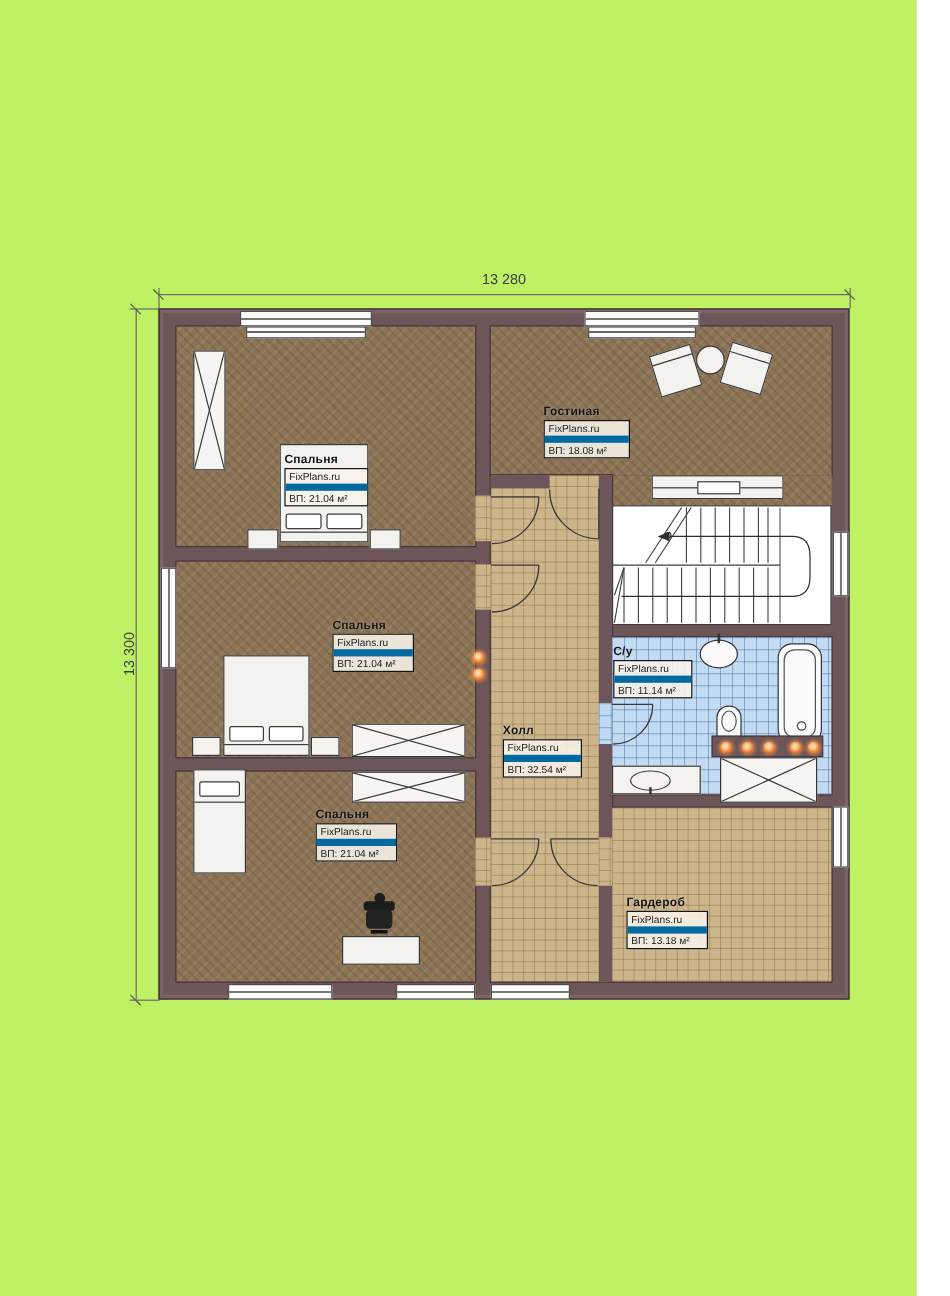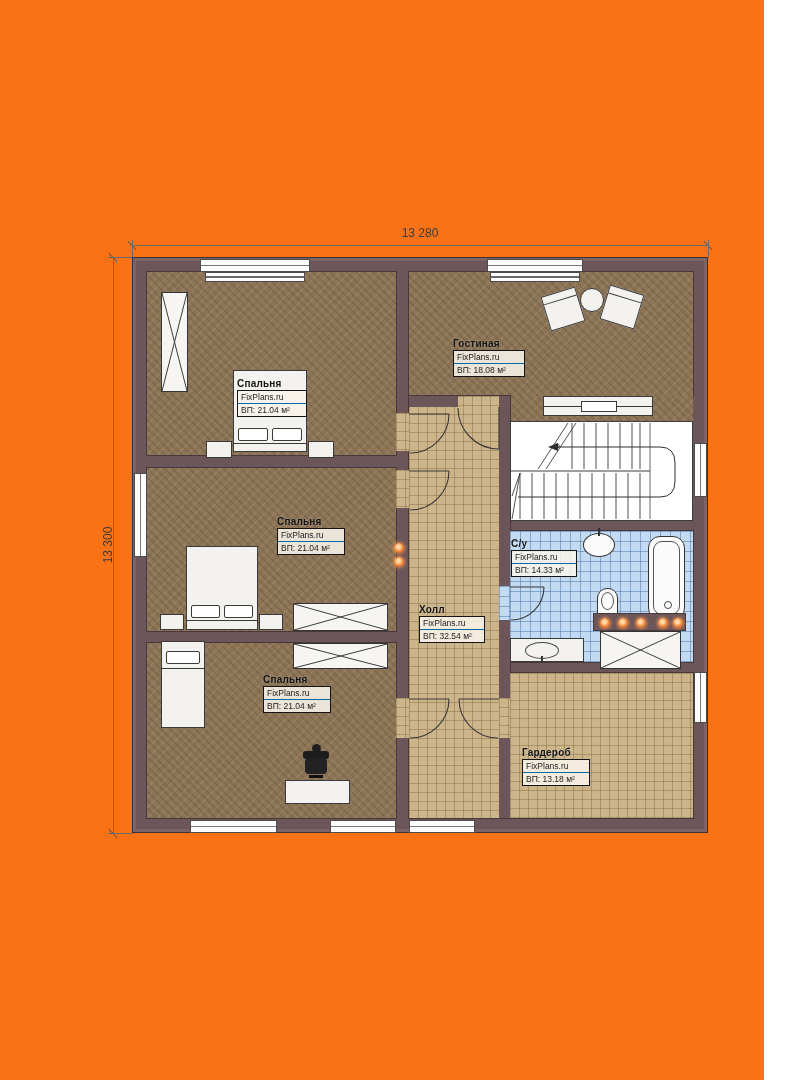--- a/index.html
+++ b/index.html
@@ -1,16 +1,16 @@
 <!DOCTYPE html>
 <html><head>
 <meta charset="utf-8">
 <style>
   html,body{margin:0;padding:0;background:#fff;}
-  .canvas{position:relative;width:764px;height:1080px;background:#f97316;overflow:hidden;
+  .canvas{position:relative;width:764px;height:1080px;background:#bef264;overflow:hidden;
           font-family:"Liberation Sans","DejaVu Sans",sans-serif;}
   
   .building{position:absolute;left:132px;top:257px;width:576px;height:576px;
             background:#6d5659;border:1px solid #3f3133;box-sizing:border-box;
             box-shadow:inset 0 0 0 3px #7b6366;}
   
   .floor{position:absolute;box-sizing:border-box;outline:1px solid #49383b;}
   .brown{background-color:#8c7457;
     background-image:
       repeating-linear-gradient(45deg, rgba(60,40,20,.14) 0 2px, rgba(0,0,0,0) 2px 6px),
@@ -52,21 +52,21 @@
   .lightstrip{position:absolute;background:#6d5659;border:1px solid #4a393c;box-sizing:border-box;}
   .dot-l{position:absolute;width:10px;height:10px;border-radius:50%;
          background:radial-gradient(circle at 45% 40%, #ffd9a8 0 20%, #f08438 55%, #b9542a 100%);
          box-shadow:0 0 3px 1px rgba(255,150,70,.8);}
   
   .rlabel{position:absolute;z-index:30;}
   .rl-title{font-size:10px;font-weight:bold;color:#141414;margin-bottom:1px;letter-spacing:.2px;
             text-shadow:0 0 2px rgba(255,255,255,.35);}
   .rl-box{border:1px solid #141414;background:rgba(248,244,235,.88);}
   .rl-row{font-size:8.5px;color:#222;padding:1px 3px;white-space:nowrap;}
-  .rl-row + .rl-row{border-top:1px solid #0369a1;}
+  .rl-row + .rl-row{border-top:6px solid #0369a1;}
   
   .dim-line{position:absolute;background:#6a6a6a;}
   .tick{position:absolute;width:12px;height:1px;background:#555;transform:rotate(45deg);}
   .dim-text{position:absolute;font-size:12px;color:#3c3c3c;}
   .doorsvg{position:absolute;overflow:visible;}
   .doorsvg path,.doorsvg line{stroke:#3a3a3a;stroke-width:1.1;fill:none;}
   .stairs-svg{position:absolute;z-index:5;}
   
   .ochair{position:absolute;z-index:12;}
   .ochair .knob{position:absolute;left:50%;top:0;width:9px;height:9px;margin-left:-4.5px;border-radius:50%;background:#1e1e1e;}
@@ -311,21 +311,21 @@
     <div class="rl-title">Холл</div>
     <div class="rl-box">
       <div class="rl-row">FixPlans.ru</div>
       <div class="rl-row">ВП: 32.54 м²</div>
     </div>
   </div>
   <div class="rlabel" style="left:511px;top:538px;width:66px;">
     <div class="rl-title">С/у</div>
     <div class="rl-box">
       <div class="rl-row">FixPlans.ru</div>
-      <div class="rl-row">ВП: 14.33 м²</div>
+      <div class="rl-row">ВП: 11.14 м²</div>
     </div>
   </div>
   <div class="rlabel" style="left:522px;top:747px;width:68px;">
     <div class="rl-title">Гардероб</div>
     <div class="rl-box">
       <div class="rl-row">FixPlans.ru</div>
       <div class="rl-row">ВП: 13.18 м²</div>
     </div>
   </div>
 

